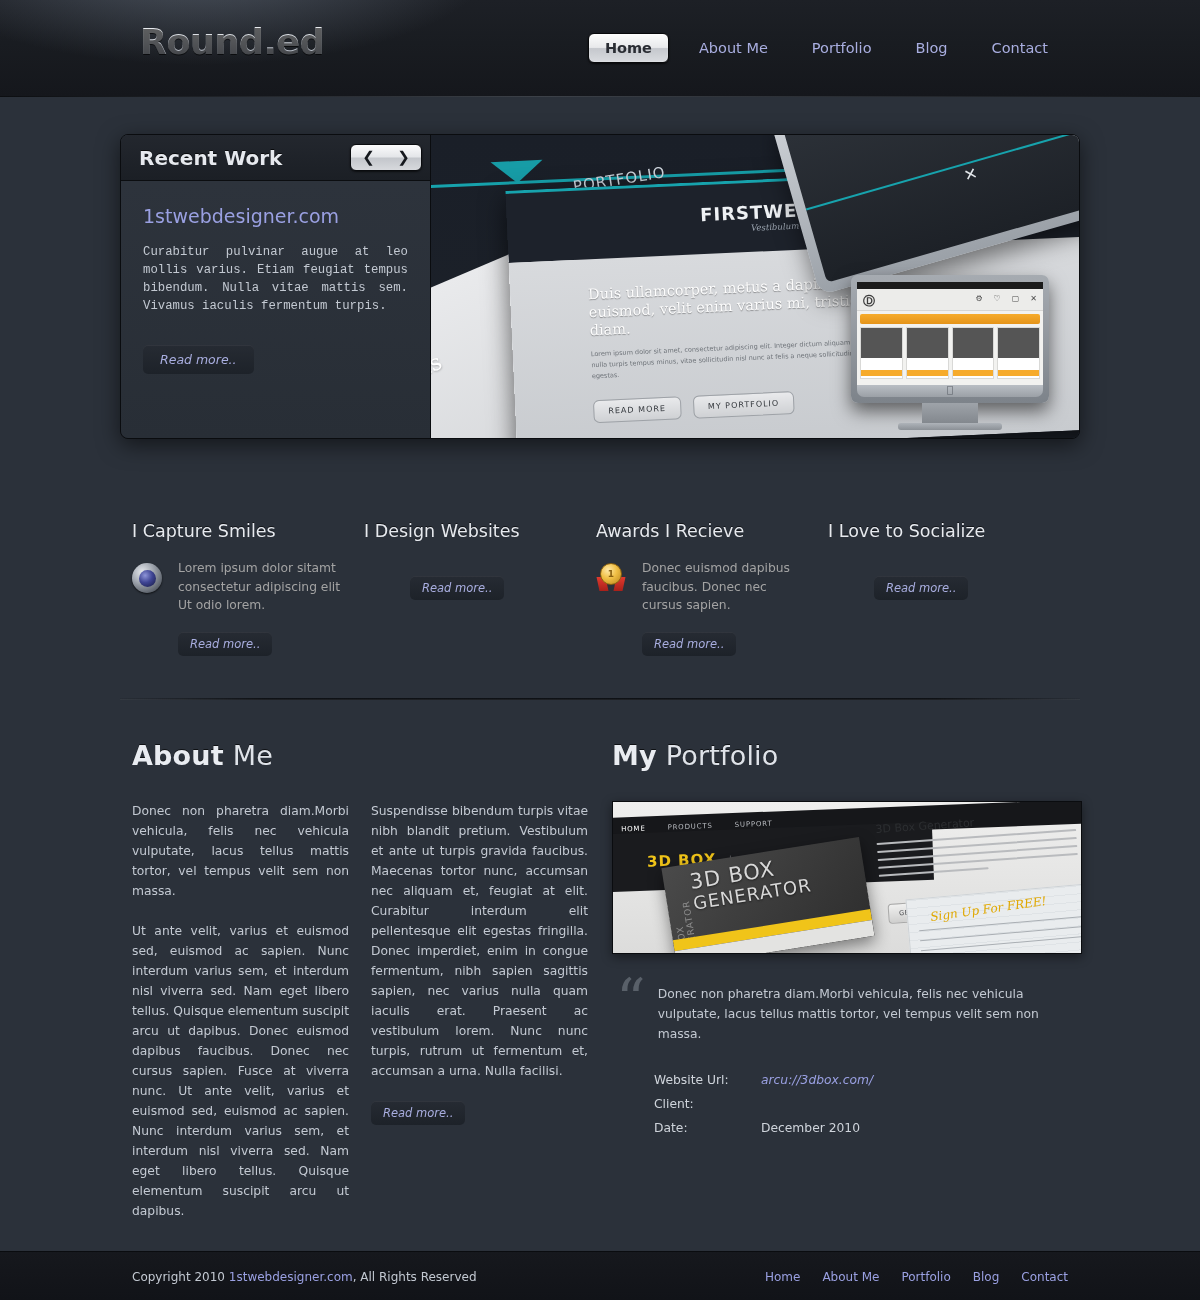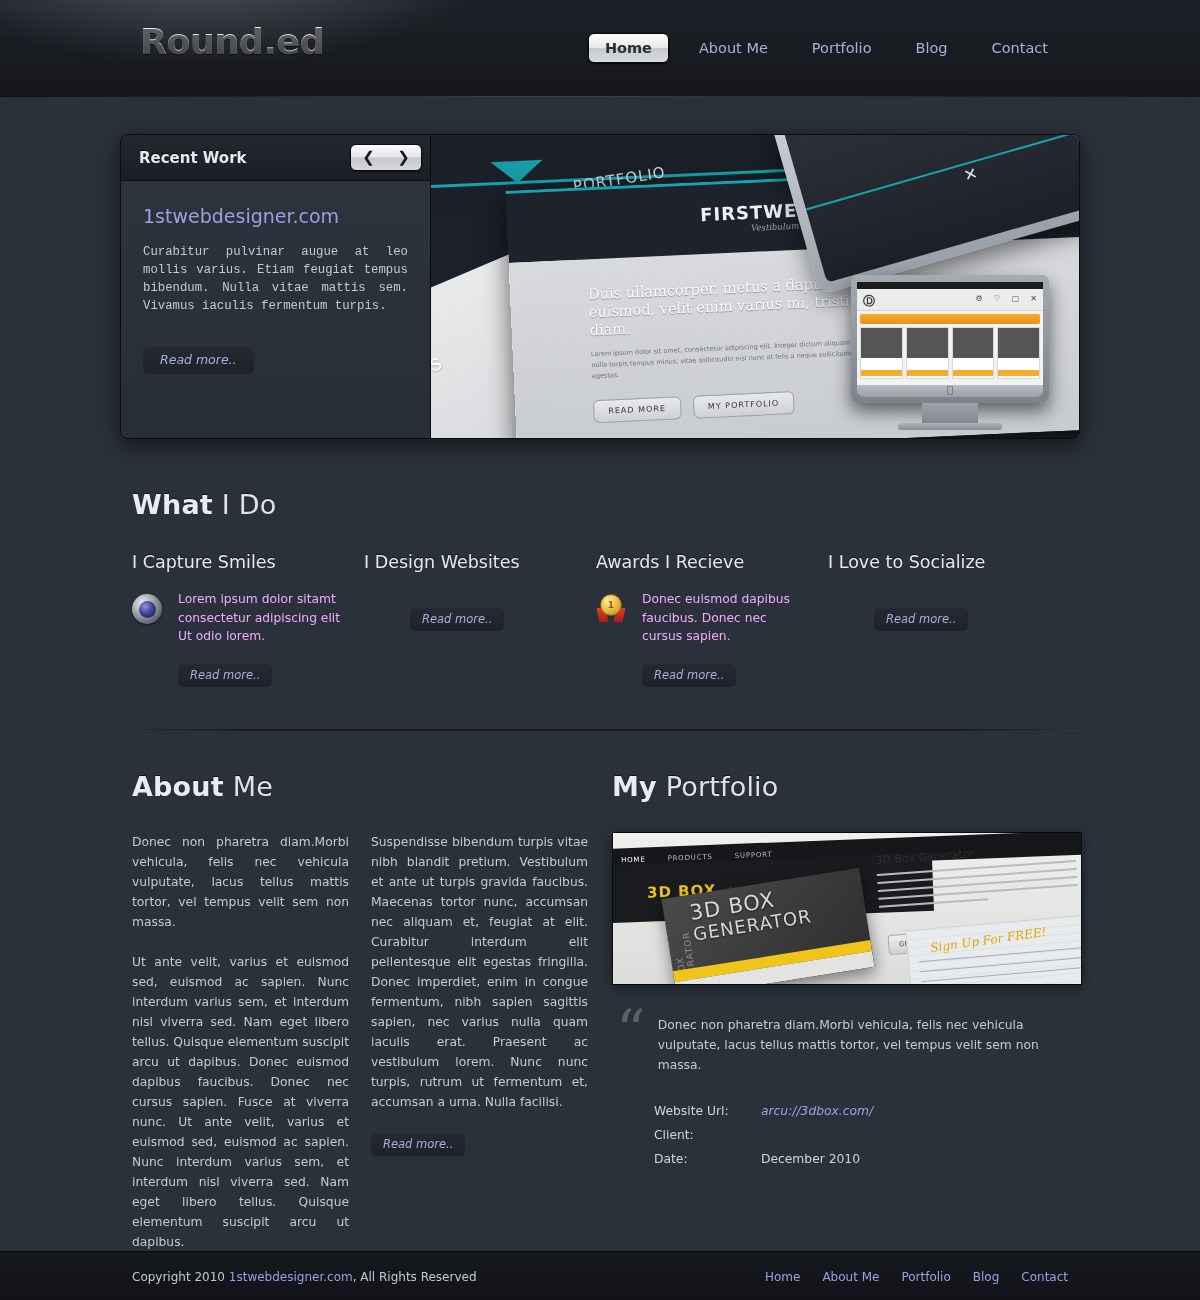--- a/index.html
+++ b/index.html
@@ -98,21 +98,21 @@
   .panel-head {
     height: 46px;
     background: linear-gradient(180deg, #23272e 0%, #1b1f25 100%);
     border-bottom: 1px solid #0b0d10;
     display: flex;
     align-items: center;
     justify-content: space-between;
     padding: 0 8px 0 18px;
   }
   .panel-head h3 {
-    font-size: 15px;
+    font-size: 20px;
     font-weight: bold;
     color: #e6e9ee;
     text-shadow: 0 -1px 0 rgba(0,0,0,0.7);
   }
   .slider-arrows {
     width: 72px; height: 27px;
     background: linear-gradient(180deg, #fbfbfc 0%, #e4e6e9 47%, #c3c6cb 53%, #d7d9dd 100%);
     border: 1px solid #0a0c0f;
     border-radius: 6px;
     display: flex;
@@ -363,21 +363,21 @@
   .wcol { width: 240px; padding-right: 18px; }
   .wcol h4 {
     font-size: 17.5px;
     font-weight: normal;
     color: #e7eaef;
     margin-bottom: 18px;
     text-shadow: 0 -1px 0 rgba(0,0,0,.6);
   }
   .wrow { display: flex; gap: 12px; }
   .wicon { width: 34px; flex: 0 0 34px; padding-top: 4px; }
-  .wtext { font-size: 12.3px; line-height: 18.5px; color: #f0abfc; }
+  .wtext { font-size: 12.3px; line-height: 18.5px; color: #a3a3a3; }
   .wcol .btn-readmore { margin-top: 17px; margin-left: 46px; padding: 5px 12px; font-size: 11.5px; }
 
   .icon-cam {
     width: 30px; height: 30px; border-radius: 50%;
     background: radial-gradient(circle at 34% 30%, #e6e9ee 0%, #9fa5ae 40%, #5d636c 75%, #2e333a 100%);
     display:flex; align-items:center; justify-content:center;
     box-shadow: 0 1px 2px rgba(0,0,0,.7);
   }
   .icon-cam .lens {
     width: 17px; height: 17px; border-radius: 50%;
@@ -682,23 +682,20 @@
           </div>
           <div class="imac-foot"></div>
         </div>
         <div class="imac-stand"></div>
         <div class="imac-base"></div>
       </div>
     </div>
   </div>
 
   <div class="whatido">
-    <div class="section-title">
-      <span>What</span><span class="thin"> I Do</span>
-    </div>
 
     <div class="cols">
       <div class="wcol">
         <h4>I Capture Smiles</h4>
         <div class="wrow">
           <div class="wicon">
             <div class="icon-cam">
                 <div class="lens"></div>
               </div>
           </div>

